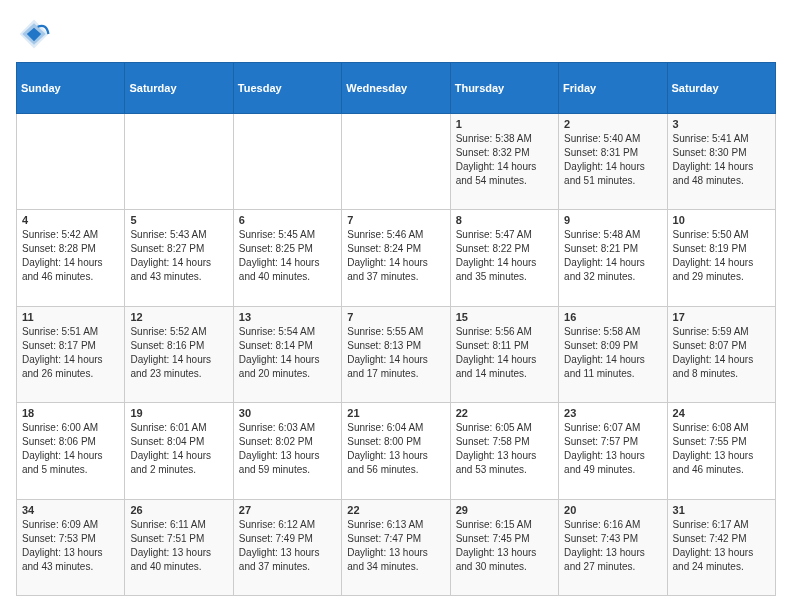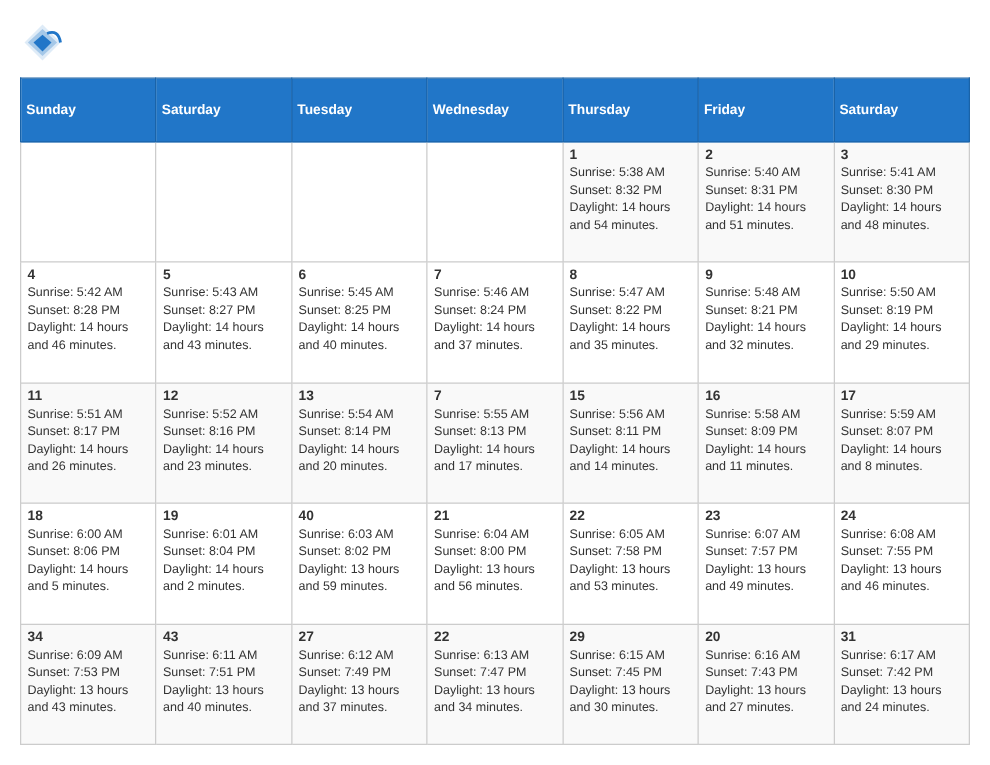--- a/index.html
+++ b/index.html
@@ -213,21 +213,21 @@
         <tr>
           <td>
             <div class="day-num">18</div>
             <div class="day-info">Sunrise: 6:00 AM<br>Sunset: 8:06 PM<br>Daylight: 14 hours<br>and 5 minutes.</div>
           </td>
           <td>
             <div class="day-num">19</div>
             <div class="day-info">Sunrise: 6:01 AM<br>Sunset: 8:04 PM<br>Daylight: 14 hours<br>and 2 minutes.</div>
           </td>
           <td>
-            <div class="day-num">40</div>
+            <div class="day-num">30</div>
             <div class="day-info">Sunrise: 6:03 AM<br>Sunset: 8:02 PM<br>Daylight: 13 hours<br>and 59 minutes.</div>
           </td>
           <td>
             <div class="day-num">21</div>
             <div class="day-info">Sunrise: 6:04 AM<br>Sunset: 8:00 PM<br>Daylight: 13 hours<br>and 56 minutes.</div>
           </td>
           <td>
             <div class="day-num">22</div>
             <div class="day-info">Sunrise: 6:05 AM<br>Sunset: 7:58 PM<br>Daylight: 13 hours<br>and 53 minutes.</div>
           </td>
@@ -239,21 +239,21 @@
             <div class="day-num">24</div>
             <div class="day-info">Sunrise: 6:08 AM<br>Sunset: 7:55 PM<br>Daylight: 13 hours<br>and 46 minutes.</div>
           </td>
         </tr>
         <tr>
           <td>
             <div class="day-num">34</div>
             <div class="day-info">Sunrise: 6:09 AM<br>Sunset: 7:53 PM<br>Daylight: 13 hours<br>and 43 minutes.</div>
           </td>
           <td>
-            <div class="day-num">43</div>
+            <div class="day-num">26</div>
             <div class="day-info">Sunrise: 6:11 AM<br>Sunset: 7:51 PM<br>Daylight: 13 hours<br>and 40 minutes.</div>
           </td>
           <td>
             <div class="day-num">27</div>
             <div class="day-info">Sunrise: 6:12 AM<br>Sunset: 7:49 PM<br>Daylight: 13 hours<br>and 37 minutes.</div>
           </td>
           <td>
             <div class="day-num">22</div>
             <div class="day-info">Sunrise: 6:13 AM<br>Sunset: 7:47 PM<br>Daylight: 13 hours<br>and 34 minutes.</div>
           </td>

